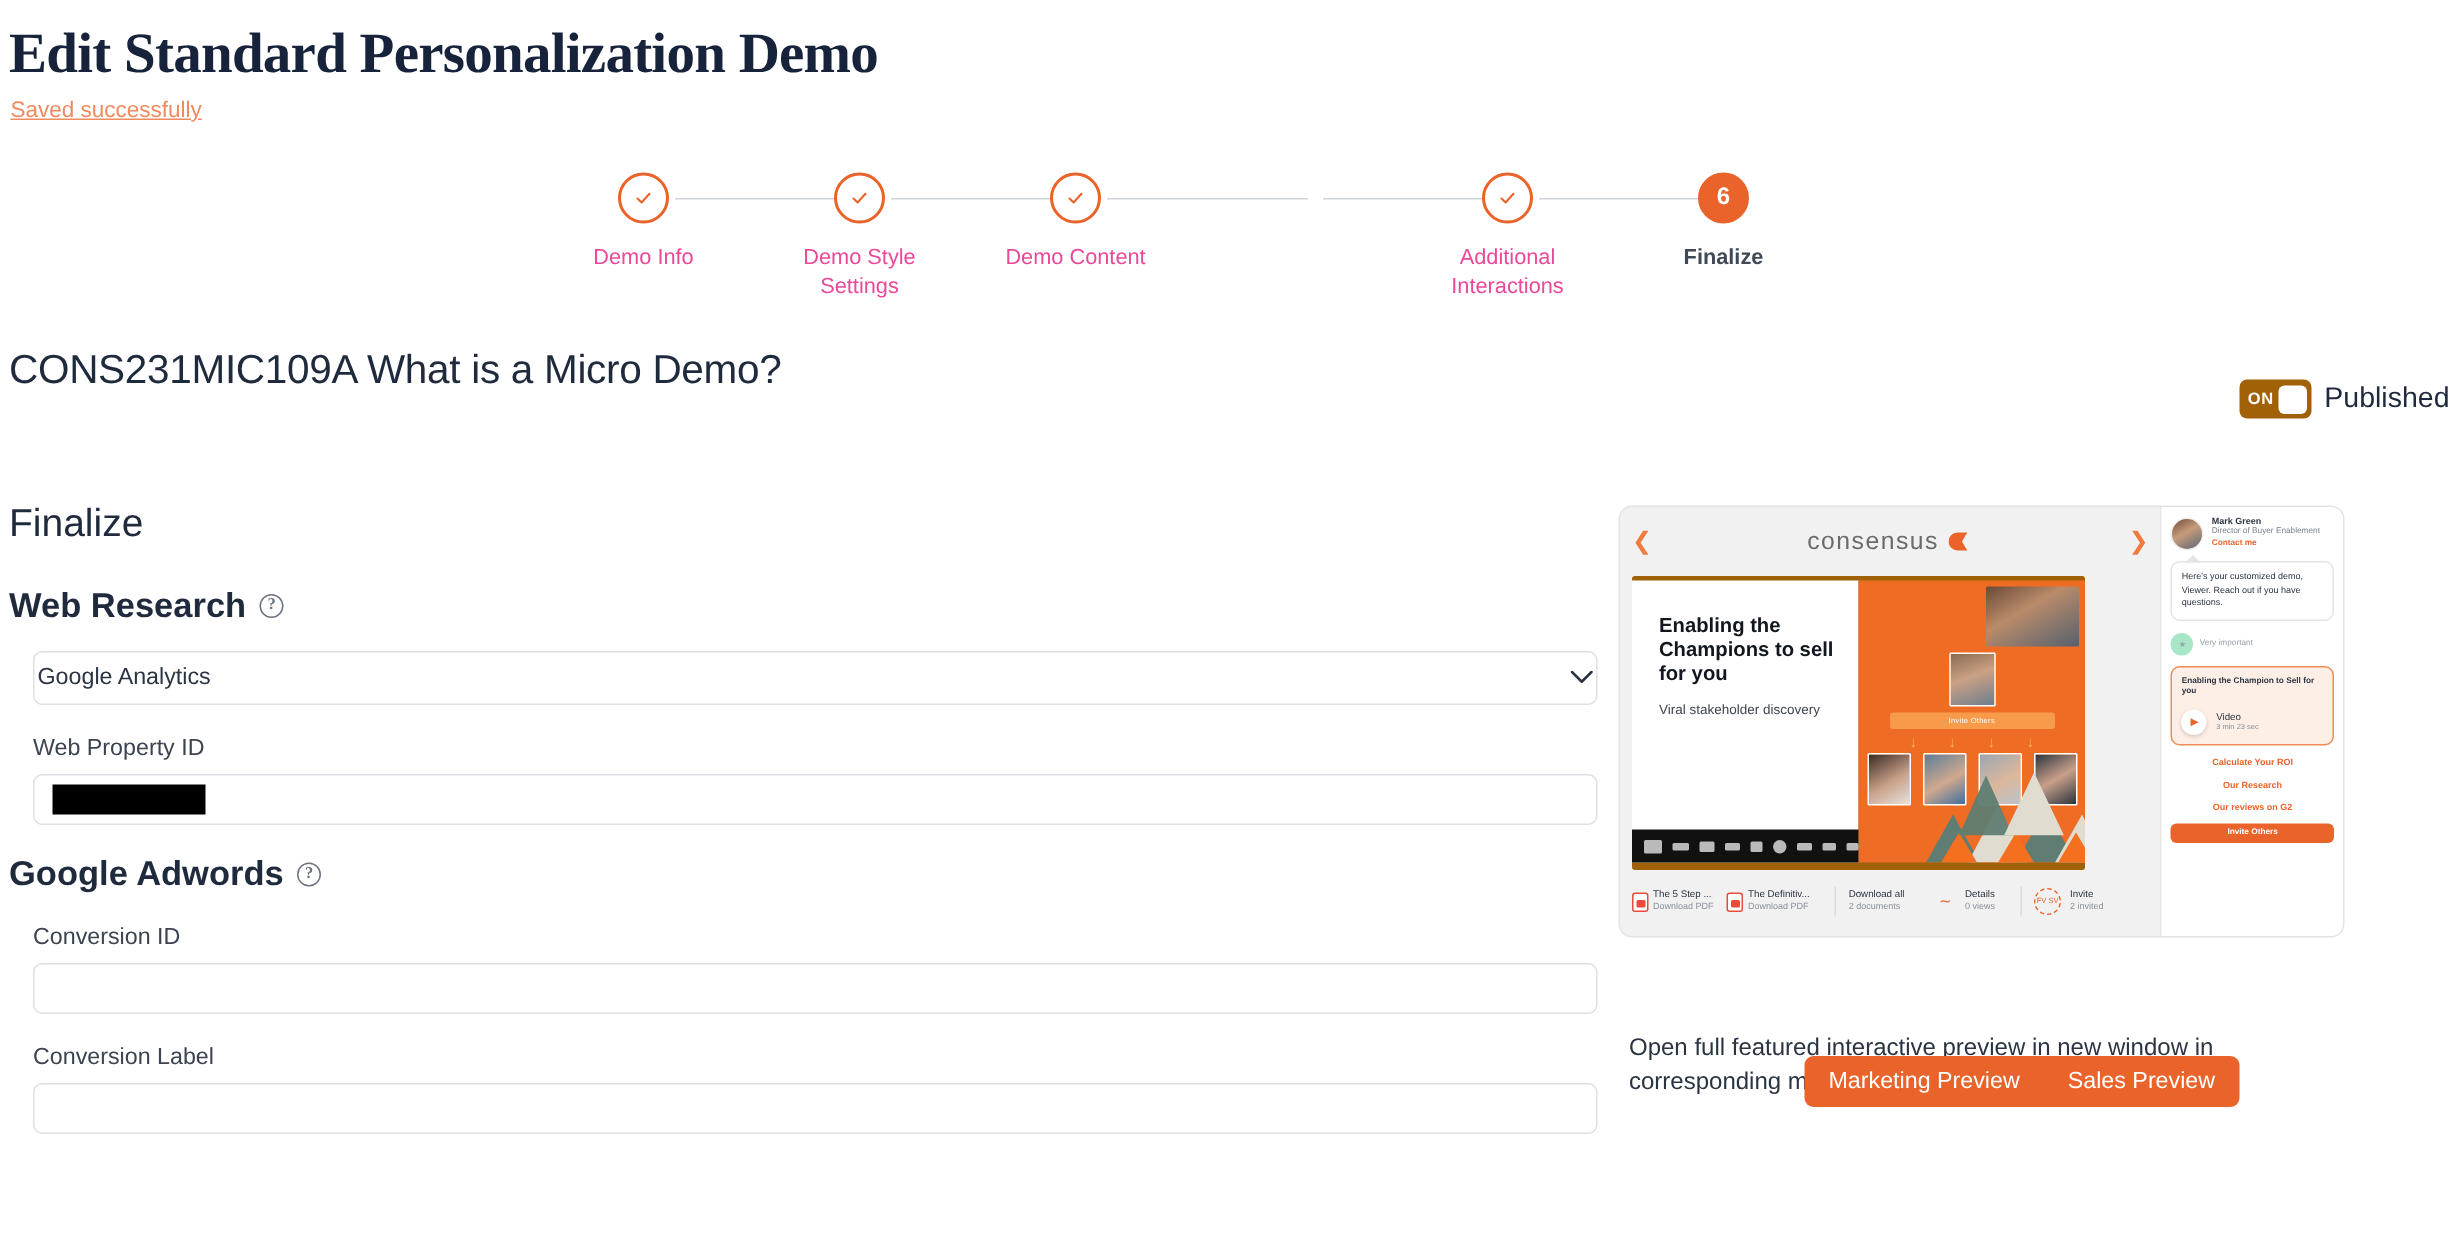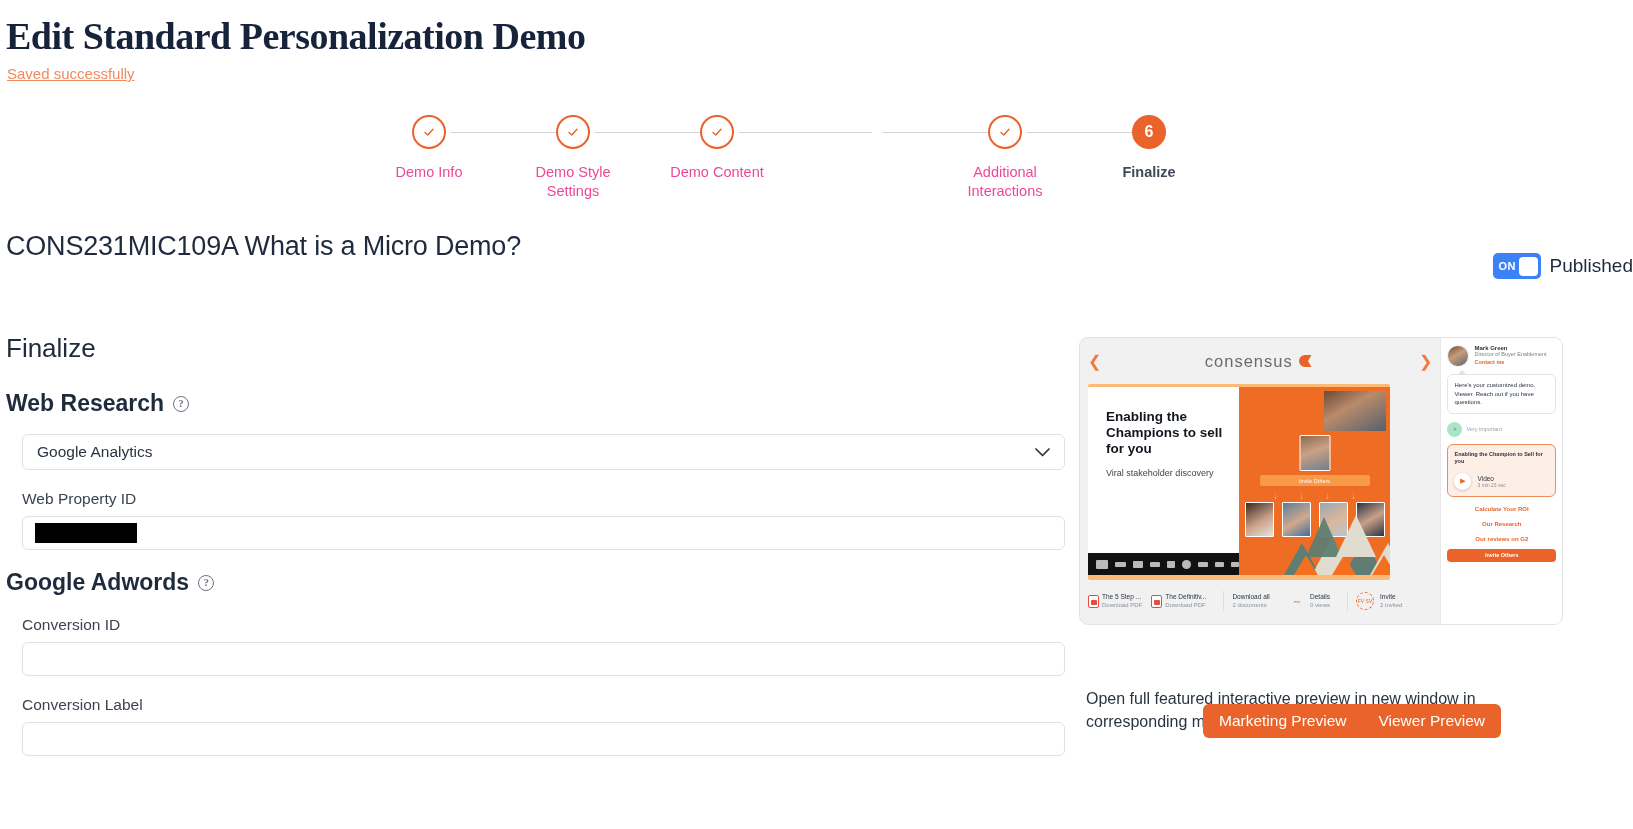--- a/index.html
+++ b/index.html
@@ -55,21 +55,21 @@
   .demo-title {
     position: absolute; left: 6px; top: 231px;
     font-size: 27px; font-weight: 500; color: #1f2a3d; letter-spacing: -0.2px;
   }
   .publish-wrap {
     position: absolute; right: 0px; top: 253px;
     display: flex; align-items: center; gap: 9px;
   }
   .toggle {
     width: 48px; height: 26px; border-radius: 5px;
-    background: #3b82f6; display: flex; align-items: center;
+    background: #a16207; display: flex; align-items: center;
     justify-content: space-between; padding: 3px; cursor: pointer;
   }
   .toggle .on-txt {
     font-size: 11px; font-weight: 700; color: #fff; letter-spacing: .4px;
     padding-left: 3px;
   }
   .toggle .knob {
     width: 19px; height: 19px; border-radius: 4px; background: #fff;
   }
   .publish-lbl { font-size: 19px; color: #1f2a3d; white-space: nowrap; }
@@ -91,21 +91,21 @@
   .inp {
     height: 34px; border: 1px solid #dde0e4; border-radius: 6px;
     background: #fff; margin-left: 16px; width: 1043px;
     display: flex; align-items: center; padding: 0 12px;
     font-size: 15px; color: #1f2a3d;
   }
   .select {
     height: 36px; border: 1px solid #dde0e4; border-radius: 6px;
     background: #fff; margin-left: 16px; width: 1043px;
     display: flex; align-items: center; justify-content: space-between;
-    padding: 0 14px; font-size: 15.5px; color: #2b3442; cursor: pointer;
+    padding: 0 2px; font-size: 15.5px; color: #2b3442; cursor: pointer;
   }
   .redacted { width: 102px; height: 20px; background: #000; }
 
   
   .preview-card {
     position: absolute; left: 1079px; top: 337px;
     width: 484px; height: 288px;
     background: #f1f1f1; border: 1px solid #e3e3e3; border-radius: 9px;
     overflow: hidden; display: flex;
   }
@@ -121,21 +121,21 @@
   .pv-arrow.l { left: 8px; } .pv-arrow.r { right: 8px; }
   .pv-logo {
     font-size: 16.5px; color: #6b6b6b; letter-spacing: 1px;
     display: flex; align-items: center; gap: 6px;
   }
   .pv-logo .mark {
     display: inline-block; width: 17px; height: 17px; position: relative;
   }
   .slide {
     position: absolute; left: 8px; top: 46px; width: 302px; height: 196px;
-    background: #fdba74; border-radius: 2px; overflow: hidden;
+    background: #a16207; border-radius: 2px; overflow: hidden;
   }
   .slide-inner { position: absolute; inset: 3px 0 5px 0; display: flex; }
   .slide-left {
     width: 50%; background: #fff; padding: 22px 16px 0 18px;
   }
   .slide-left h3 {
     font-size: 13.5px; line-height: 16px; font-weight: 700; color: #11161f;
   }
   .slide-left p { margin-top: 11px; font-size: 9px; color: #3d4450; }
   .slide-right { width: 50%; background: #ef6c24; position: relative; }
@@ -517,16 +517,16 @@
       <div class="rail-link">Calculate Your ROI</div>
       <div class="rail-link">Our Research</div>
       <div class="rail-link">Our reviews on G2</div>
       <div class="rail-cta">Invite Others</div>
     </div>
   </div>
 
   <div class="open-note">Open full featured interactive preview in new window in corresponding mode:</div>
   <div class="btn-group">
     <div>Marketing Preview</div>
-    <div>Viewer Preview</div>
+    <div>Sales Preview</div>
   </div>
 
 </div>
 
 </body></html>

